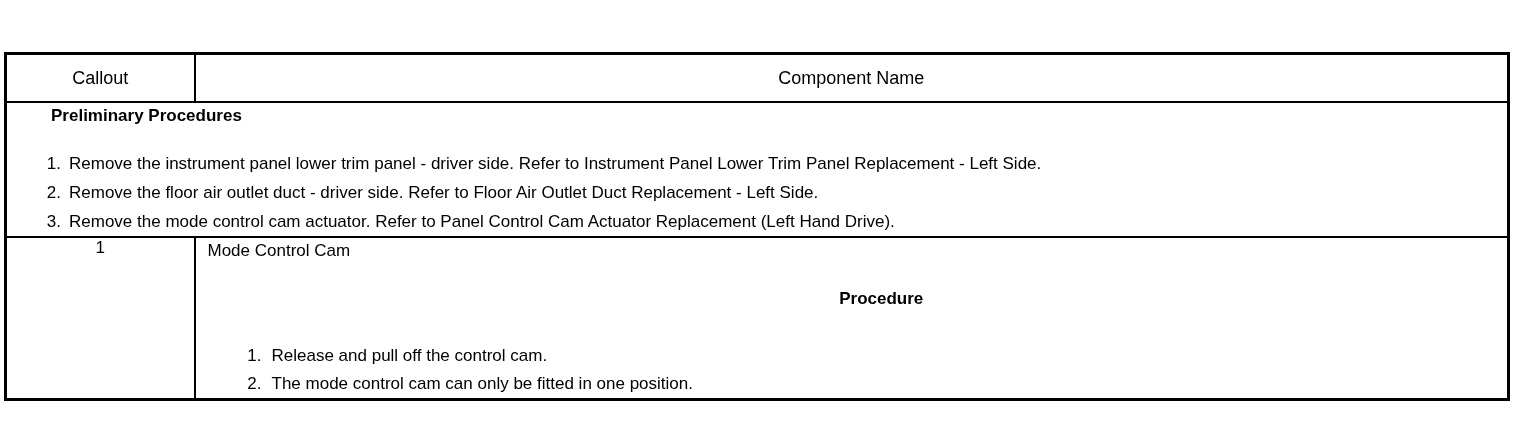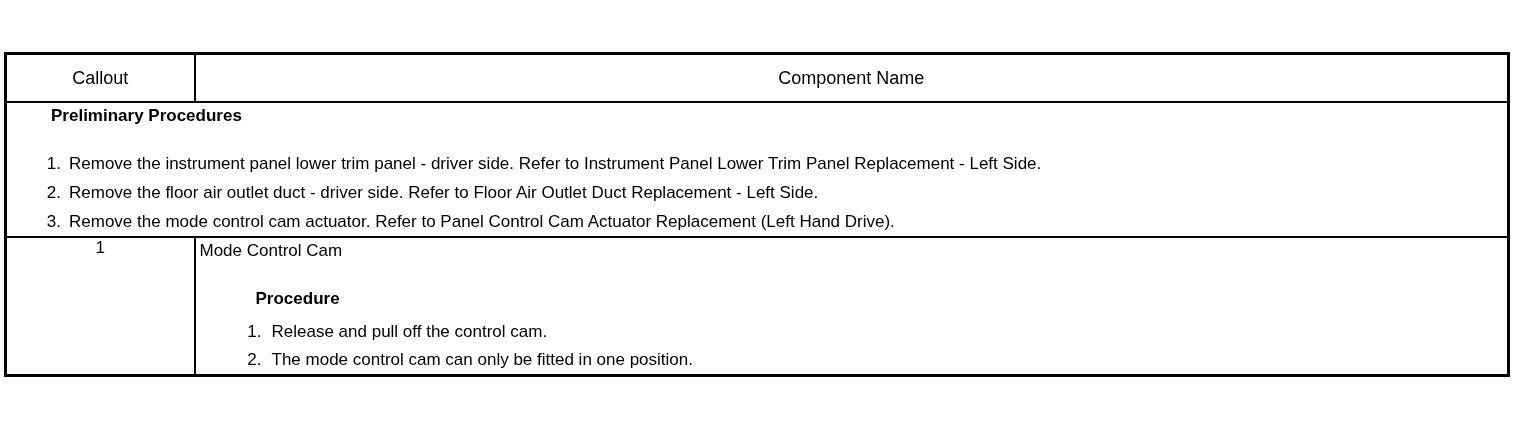--- a/index.html
+++ b/index.html
@@ -92,29 +92,30 @@
     vertical-align: middle;
     font-size: 17px;
   }
 
   .component-cell {
     padding: 6px 0 4px 0;
   }
   .comp-name {
     font-size: 17px;
     line-height: 26px;
-    padding-left: 4px;
+    padding-left: 12px;
     margin-bottom: 22px;
   }
   .proc-title {
     font-size: 17px;
     font-weight: bold;
     padding-left: 60px;
     line-height: 26px;
-    margin-bottom: 6px;
+    margin-bottom: 30px;
+    text-align: center;
   }
   ol.substeps {
     margin: 0;
     padding: 0;
     list-style: none;
   }
   ol.substeps > li {
     font-size: 17px;
     line-height: 28px;
     padding-left: 76px;

